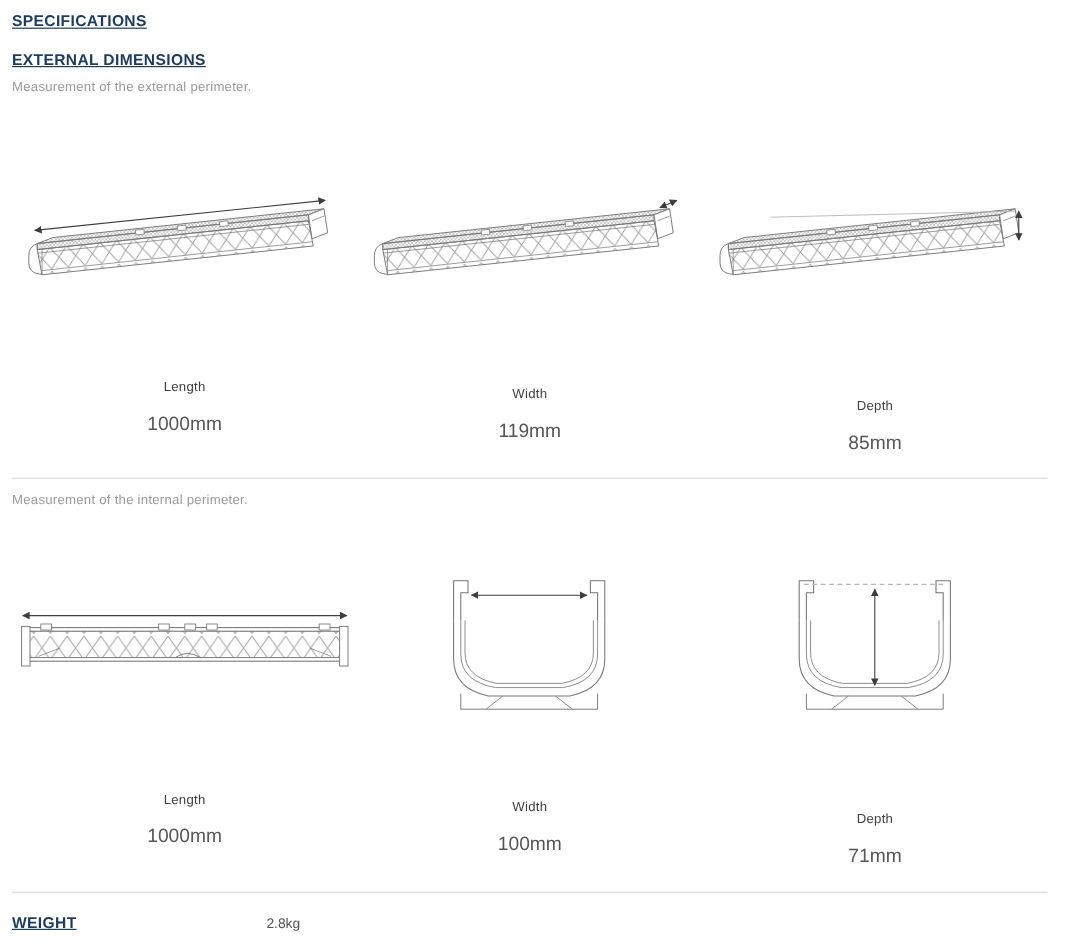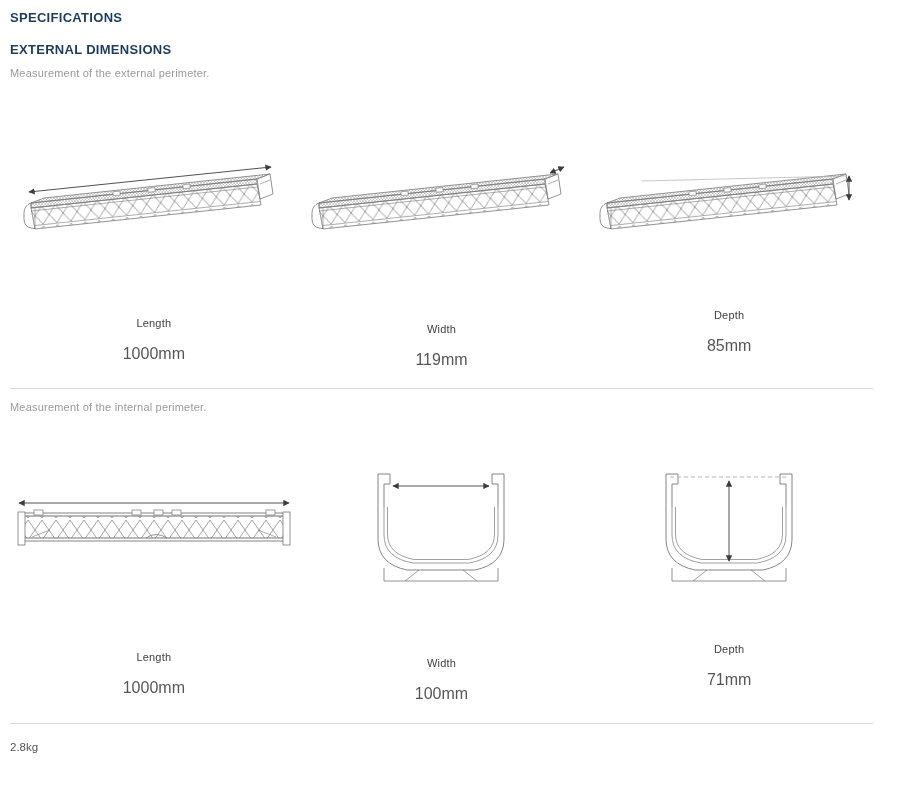--- a/index.html
+++ b/index.html
@@ -1,32 +1,32 @@
 <!DOCTYPE html>
 <html><head>
 <meta charset="utf-8">
 <style>
   html, body { margin:0; padding:0; background:#ffffff; }
   body { width:907px; height:791px; font-family:"Liberation Sans", sans-serif; overflow:hidden; }
   .page { padding:10px 34px 0 10px; }
 
   .h-main, .h-sub, .weight-label {
-    color:#1c3c5f; font-size:13px; font-weight:bold; letter-spacing:.3px; margin:0;
+    color:#1c3c5f; font-size:13px; font-weight:bold; letter-spacing:.3px; margin:0;text-decoration:underline;
   }
   .h-sub.external { margin-top:17px; }
   .h-sub.internal { margin-top:24px; }
 
   .desc { margin:10px 0 0 0; font-size:11px; color:#9a9a9a; letter-spacing:.2px; }
   .desc.internal { margin-top:12px; }
 
   .fig-grid { display:grid; grid-template-columns:1fr 1fr 1fr; }
   .fig-area { height:230px; display:flex; align-items:center; justify-content:center; }
   .dim-label { text-align:center; font-weight:normal; font-size:11px; color:#414141; margin-top:8px; letter-spacing:.2px; }
   .fig-cell:nth-child(2) .dim-label { margin-top:14px; }
-  .fig-cell:nth-child(3) .dim-label { margin-top:0; }
+  .fig-cell:nth-child(3) .dim-label { margin-top:24px; }
   .dim-value { text-align:center; font-size:16px; color:#565656; margin-top:16px; }
 
   hr.rule { border:none; border-top:1px solid #d9d9d9; margin:19px 0 0 0; }
   hr.rule.mid { margin-top:20px; }
 
   .weight-row { margin-top:17px; display:flex; align-items:baseline; }
   .weight-label { width:212px; }
   .weight-value { font-size:11.5px; color:#565656; }
 
   svg { display:block; }
@@ -178,16 +178,17 @@
         <div class="dim-label">Depth</div>
         <div class="dim-value">71mm</div>
       </div>
 
     </div>
   </section>
 
   <hr class="rule mid">
 
   <div class="weight-row">
+    <div class="weight-label">WEIGHT</div>
     <div class="weight-value">2.8kg</div>
   </div>
 
 </div>
 
 </body></html>

